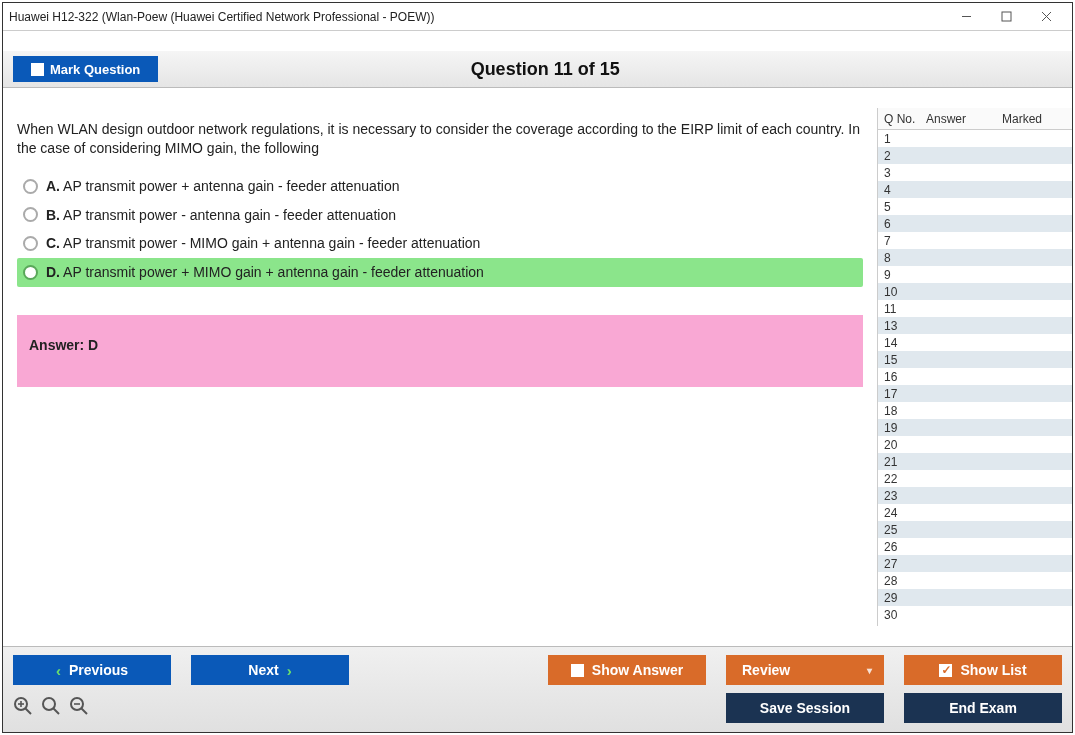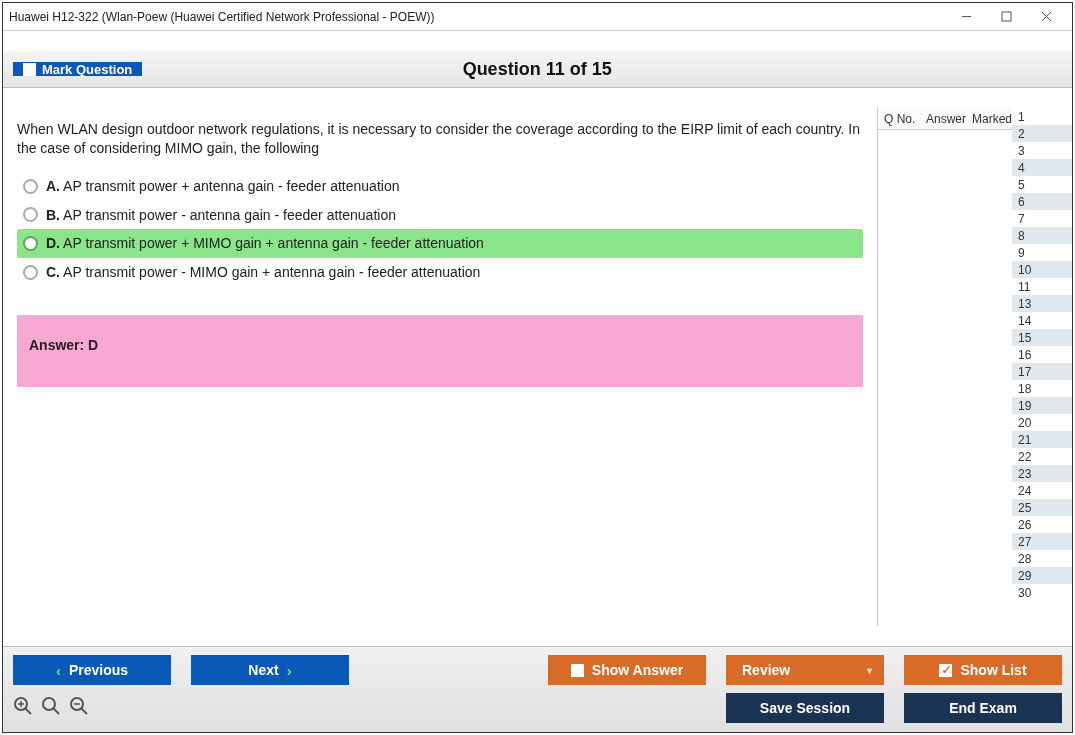--- a/index.html
+++ b/index.html
@@ -40,22 +40,22 @@
     background: linear-gradient(#f5f5f5,#e5e5e5);
     border-bottom: 1px solid #bbb;
     display: flex;
     align-items: center;
     padding: 0 10px;
   }
   .mark-btn {
     background: #0a59b8;
     color: #fff;
     border: none;
-    height: 14px;
-    padding: 0 10px;
+    height: 26px;
+    padding: 0 18px;
     font-weight: bold;
     font-size: 13px;
     display: flex;
     align-items: center;
     gap: 6px;
   }
   .mark-btn .chk {
     width: 13px; height: 13px; border: 1px solid #fff; background: #fff;
   }
   .question-counter {
@@ -99,21 +99,21 @@
     margin-top: 28px;
     background: #f9a8d4;
     padding: 22px 12px 34px 12px;
     font-weight: bold;
     font-size: 14px;
   }
   .side-pane {
     width: 195px;
     border-left: 1px solid #ccc;
     display: flex;
-    flex-direction: row;
+    flex-direction: column;
     font-size: 12px;
     color: #333;
   }
   .side-header {
     display: flex;
     border-bottom: 1px solid #ccc;
     background: #fafafa;
     height: 22px;
     align-items: center;
   }
@@ -210,27 +210,27 @@
 
       <div class="opts">
         <div class="opt">
           <span class="radio"></span>
           <span class="label"><span class="letter">A.</span><span> AP transmit power + antenna gain - feeder attenuation</span></span>
         </div>
         <div class="opt">
           <span class="radio"></span>
           <span class="label"><span class="letter">B.</span><span> AP transmit power - antenna gain - feeder attenuation</span></span>
         </div>
+        <div class="opt">
+          <span class="radio"></span>
+          <span class="label"><span class="letter">C.</span><span> AP transmit power - MIMO gain + antenna gain - feeder attenuation</span></span>
+        </div>
         <div class="opt sel">
           <span class="radio"></span>
           <span class="label"><span class="letter">D.</span><span> AP transmit power + MIMO gain + antenna gain - feeder attenuation</span></span>
-        </div>
-        <div class="opt">
-          <span class="radio"></span>
-          <span class="label"><span class="letter">C.</span><span> AP transmit power - MIMO gain + antenna gain - feeder attenuation</span></span>
         </div>
       </div>
 
       <div class="answer-box">Answer: D</div>
     </div>
 
     <div class="side-pane">
       <div class="side-header">
         <div class="c1">Q No.</div>
         <div>Answer</div>

